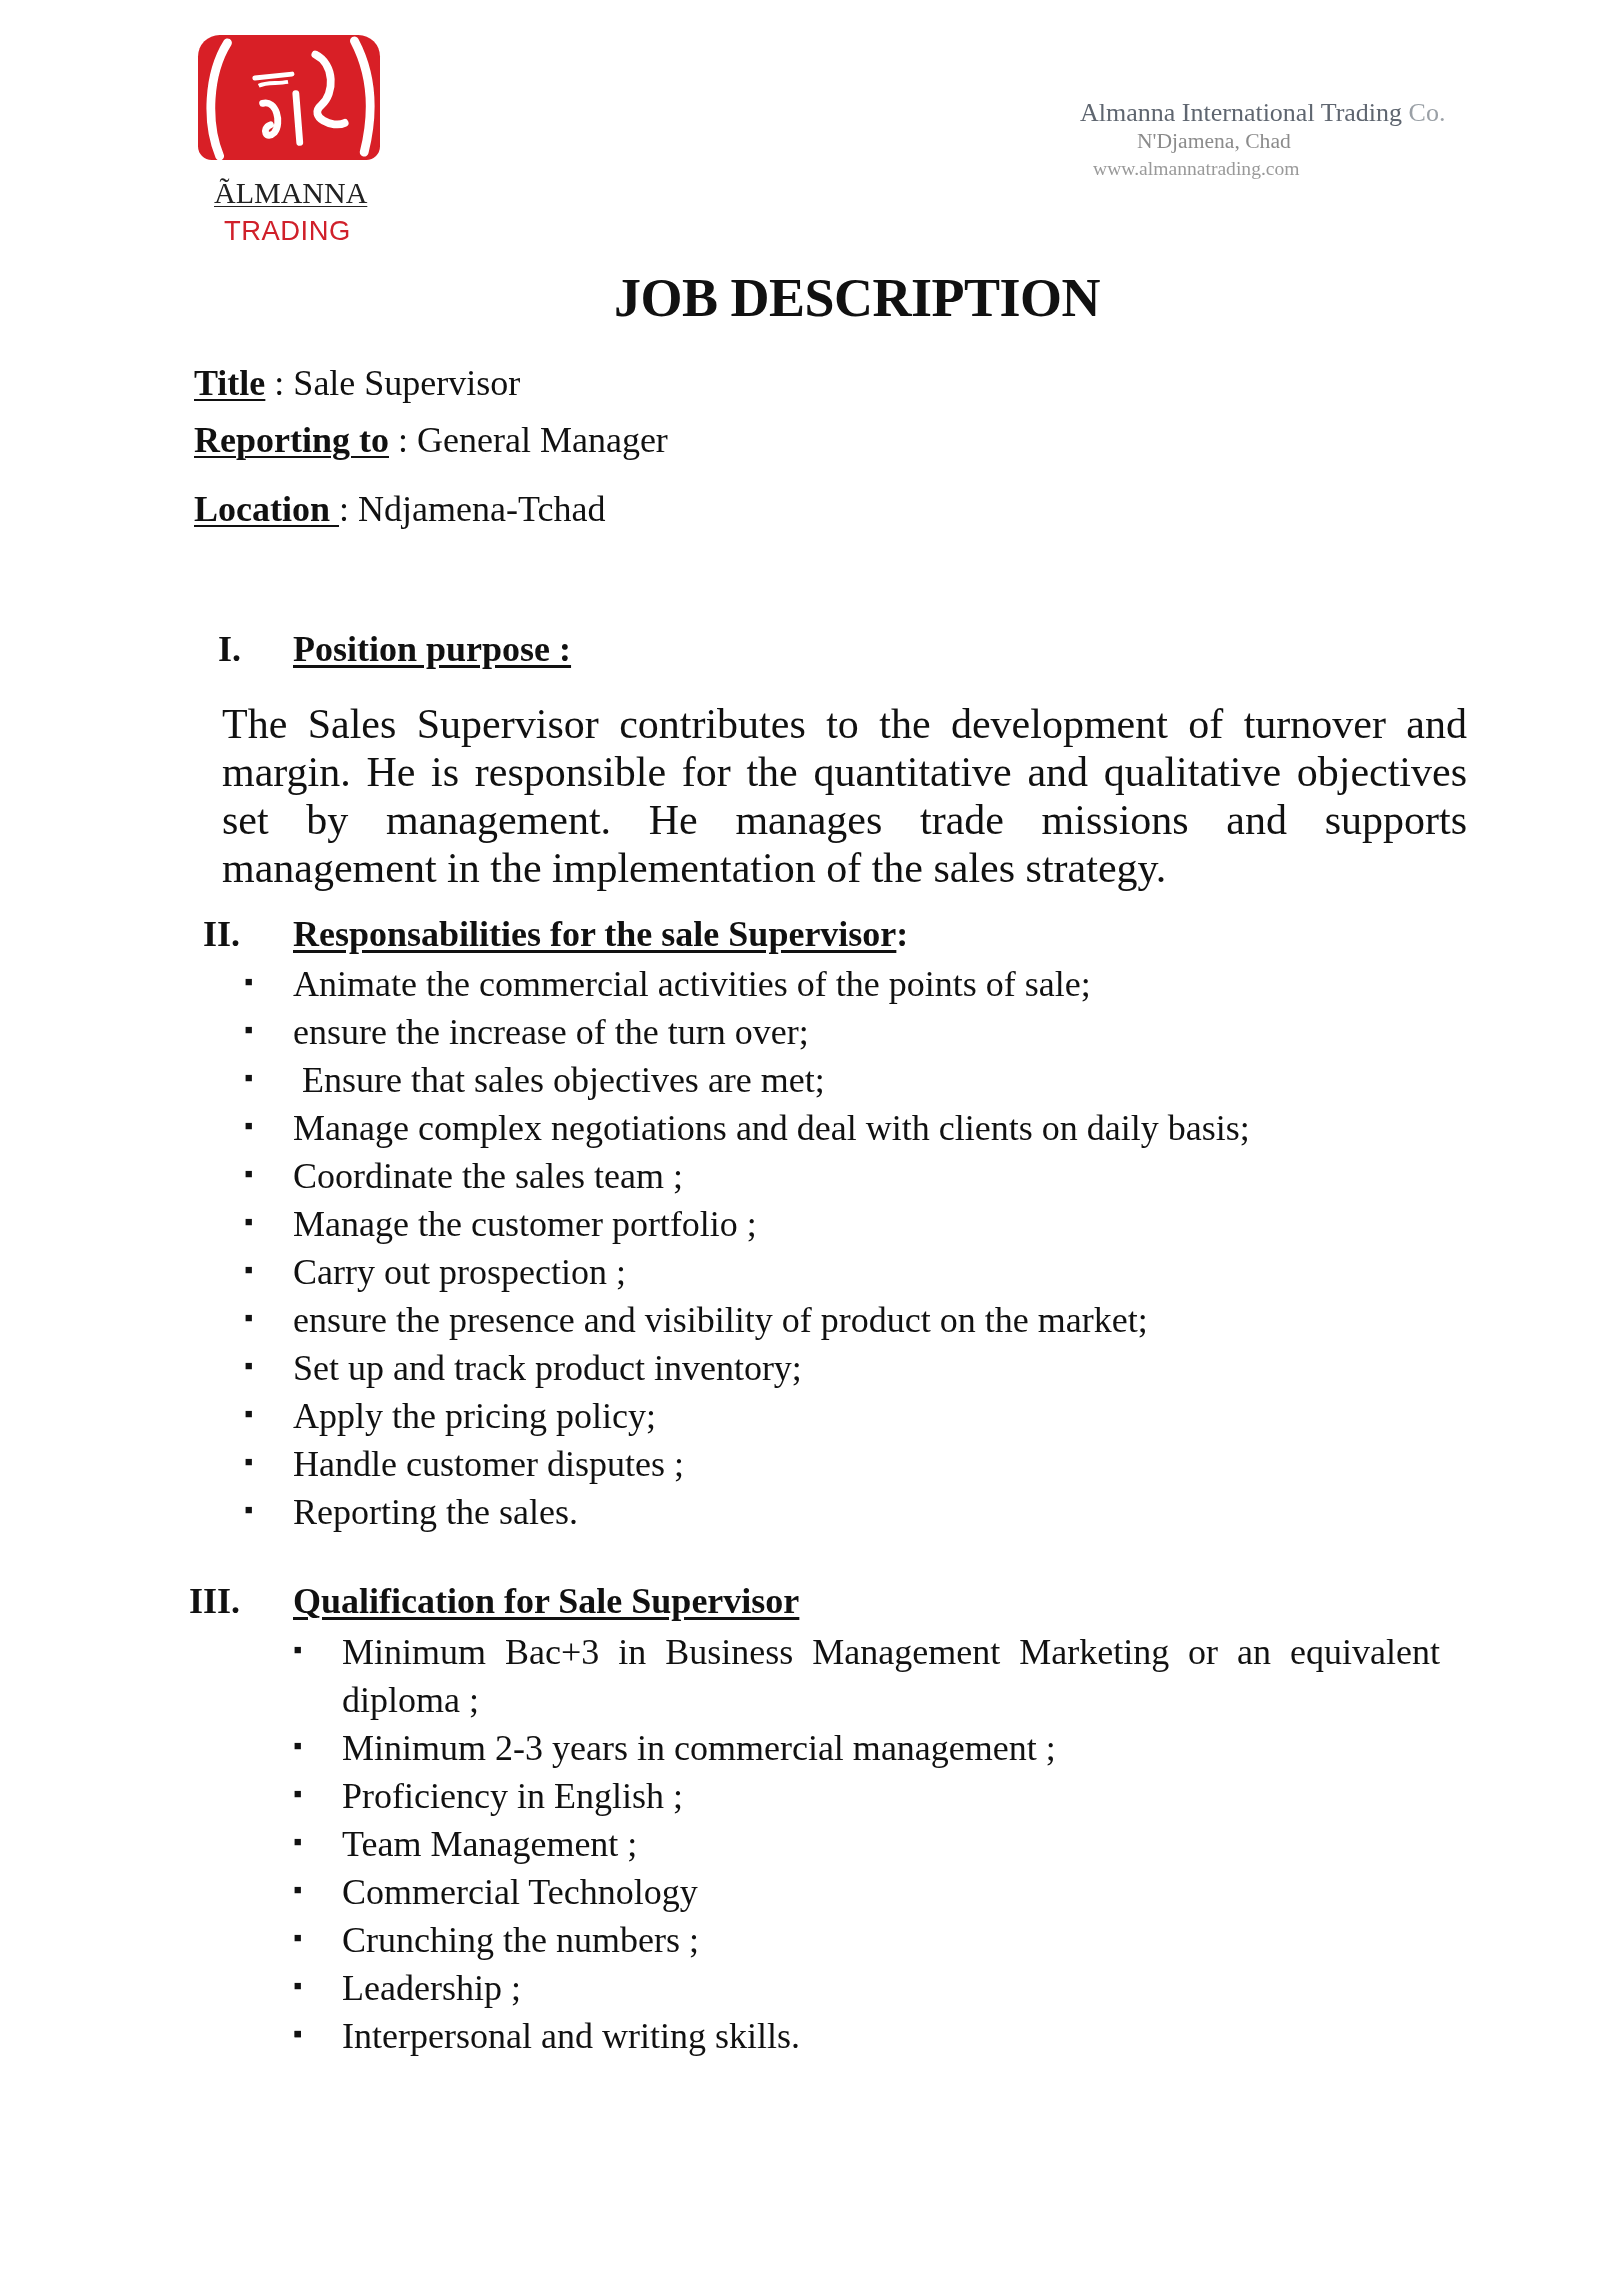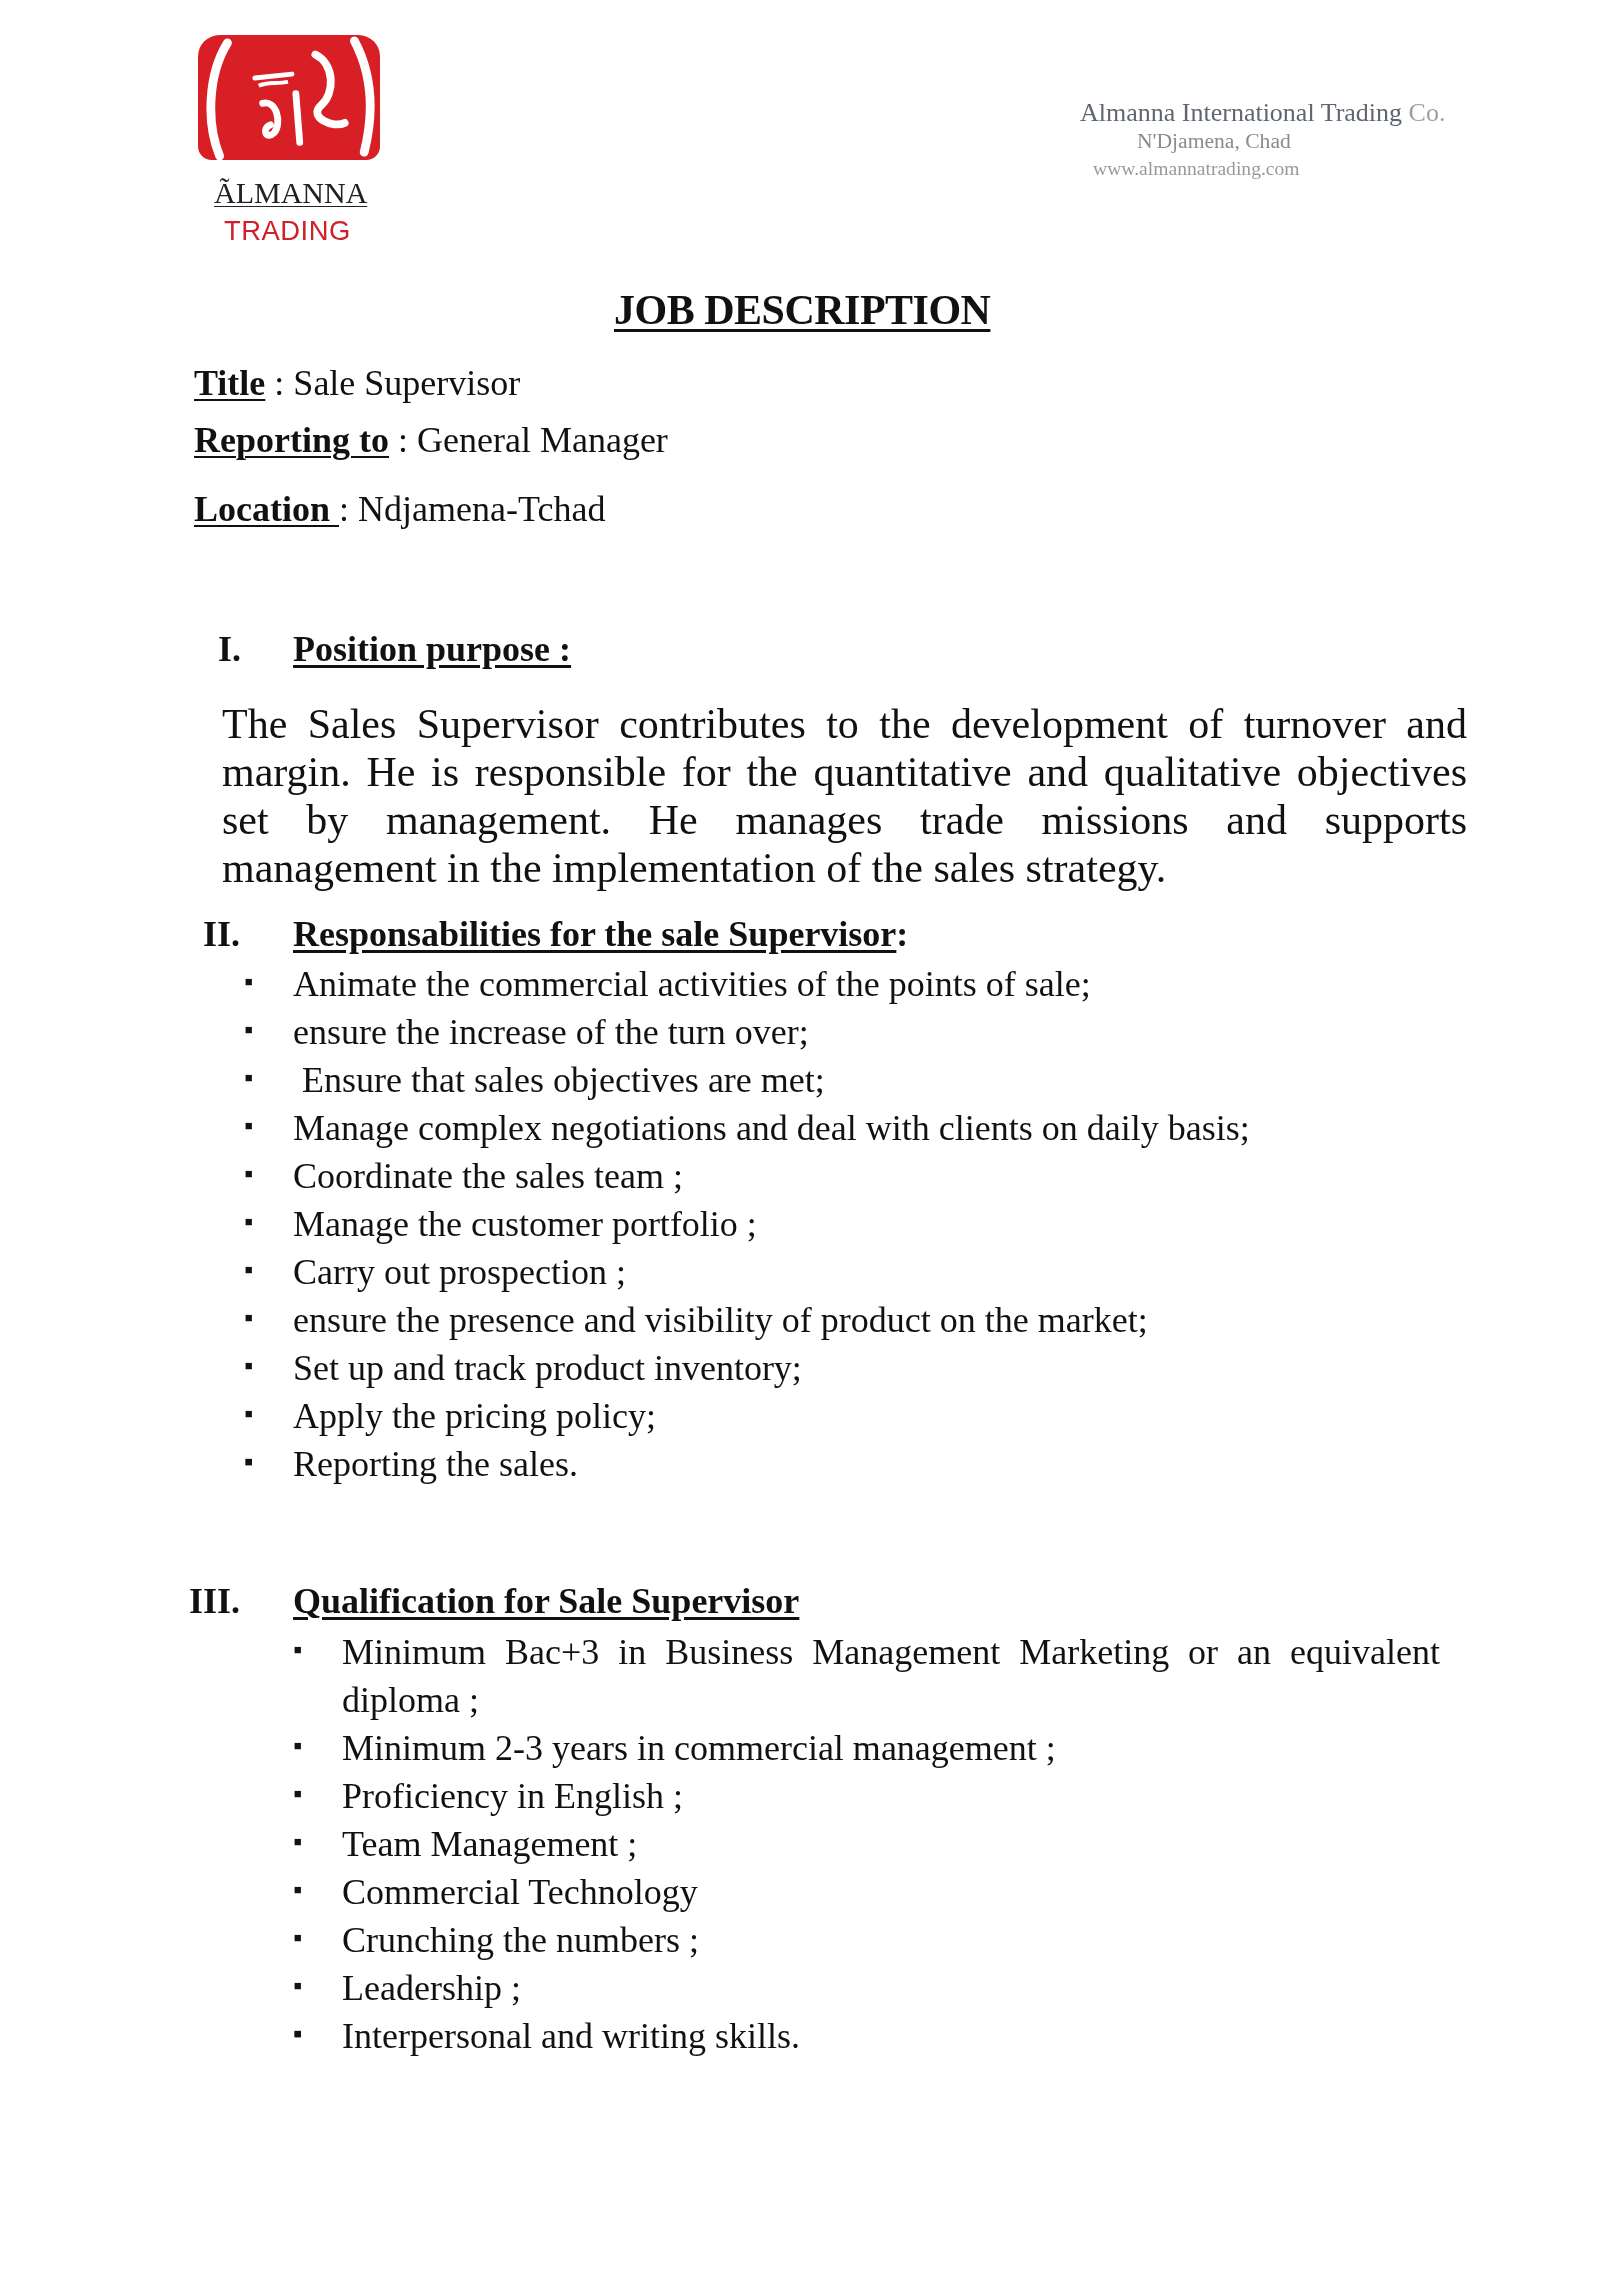--- a/index.html
+++ b/index.html
@@ -6,21 +6,21 @@
   body { width: 1621px; height: 2293px; position: relative; overflow: hidden; font-family: "Liberation Serif", serif; color: #111; }
   .abs { position: absolute; white-space: nowrap; }
   .logo-box { position: absolute; left: 198px; top: 35px; width: 182px; height: 125px; background: #d81f26; border-radius: 21.6px 21.6px 13.7px 13.7px; overflow: hidden; }
   .logo-box svg { width: 100%; height: 100%; display: block; }
   .brand-name { left: 214px; top: 176px; font-size: 30px; color: #222; text-decoration: underline; text-decoration-thickness: 1px; text-underline-offset: 2.9px; font-family: "Liberation Serif", serif; }
   .brand-sub { left: 224px; top: 215px; font-size: 27.4px; color: #d0202a; font-family: "Liberation Sans", sans-serif; letter-spacing: 0.5px; }
   .company { left: 1080px; top: 98px; font-size: 26px; color: #5f6670; font-family: "Liberation Serif", serif; }
   .company .co { color: #9aa0a6; }
   .city { left: 1137px; top: 129px; font-size: 21.6px; color: #777; font-family: "Liberation Serif", serif; opacity: 0.85; }
   .web { left: 1093px; top: 158px; font-size: 19.6px; color: #888; font-family: "Liberation Serif", serif; opacity: 0.85; }
-  .doc-title { left: 614px; top: 286px; font-size: 42px; font-weight: bold; text-decoration: underline; text-decoration-thickness: 2.9px; text-underline-offset: 4.9px; letter-spacing: -0.5px; }
+  .doc-title { left: 614px; top: 267px; font-size: 54px; font-weight: bold; text-decoration-thickness: 2.9px; text-underline-offset: 4.9px; letter-spacing: -0.5px; }
   .field { left: 194px; font-size: 36px; }
   .field .lbl { font-weight: bold; text-decoration: underline; text-decoration-thickness: 2px; text-underline-offset: 3.9px; }
   .sec-num { font-size: 36px; font-weight: bold; }
   .sec-head { left: 293px; font-size: 36px; font-weight: bold; }
   .sec-head .u { text-decoration: underline; text-decoration-thickness: 2.5px; text-underline-offset: 3.9px; }
   .para { position: absolute; left: 194px; top: 700px; width: 1245px; font-size: 42px; line-height: 48px; text-align: justify; margin-left: 28px; }
   .list { position: absolute; margin: 0; padding: 0; list-style: none; }
   .list li { position: relative; font-size: 36px; line-height: 48px; white-space: nowrap; }
   .list li .bul { position: absolute; font-size: 25.5px; }
   .resp { left: 293px; top: 960px; }
@@ -79,21 +79,21 @@
   <li><span class="bul">▪</span><span>Animate the commercial activities of the points of sale;</span></li>
   <li><span class="bul">▪</span><span>ensure the increase of the turn over;</span></li>
   <li><span class="bul">▪</span><span style="white-space:pre"> Ensure that sales objectives are met;</span></li>
   <li><span class="bul">▪</span><span>Manage complex negotiations and deal with clients on daily basis;</span></li>
   <li><span class="bul">▪</span><span>Coordinate the sales team ;</span></li>
   <li><span class="bul">▪</span><span>Manage the customer portfolio ;</span></li>
   <li><span class="bul">▪</span><span>Carry out prospection ;</span></li>
   <li><span class="bul">▪</span><span>ensure the presence and visibility of product on the market;</span></li>
   <li><span class="bul">▪</span><span>Set up and track product inventory;</span></li>
   <li><span class="bul">▪</span><span>Apply the pricing policy;</span></li>
-  <li><span class="bul">▪</span></li>
+  <li><span class="bul">▪</span><span>Handle customer disputes ;</span></li>
   <li><span class="bul">▪</span><span>Reporting the sales.</span></li>
 </ul>
 
 <div class="abs sec-num" style="left:189px; top:1580px;">III.</div>
 <div class="abs sec-head" style="top:1580px;">
   <span class="u">Qualification for Sale Supervisor</span>
 </div>
 <ul class="list qual">
   <li><span class="bul">▪</span><span>Minimum Bac+3 in Business Management Marketing or an equivalent diploma ;</span></li>
   <li><span class="bul">▪</span><span>Minimum 2-3 years in commercial management ;</span></li>

